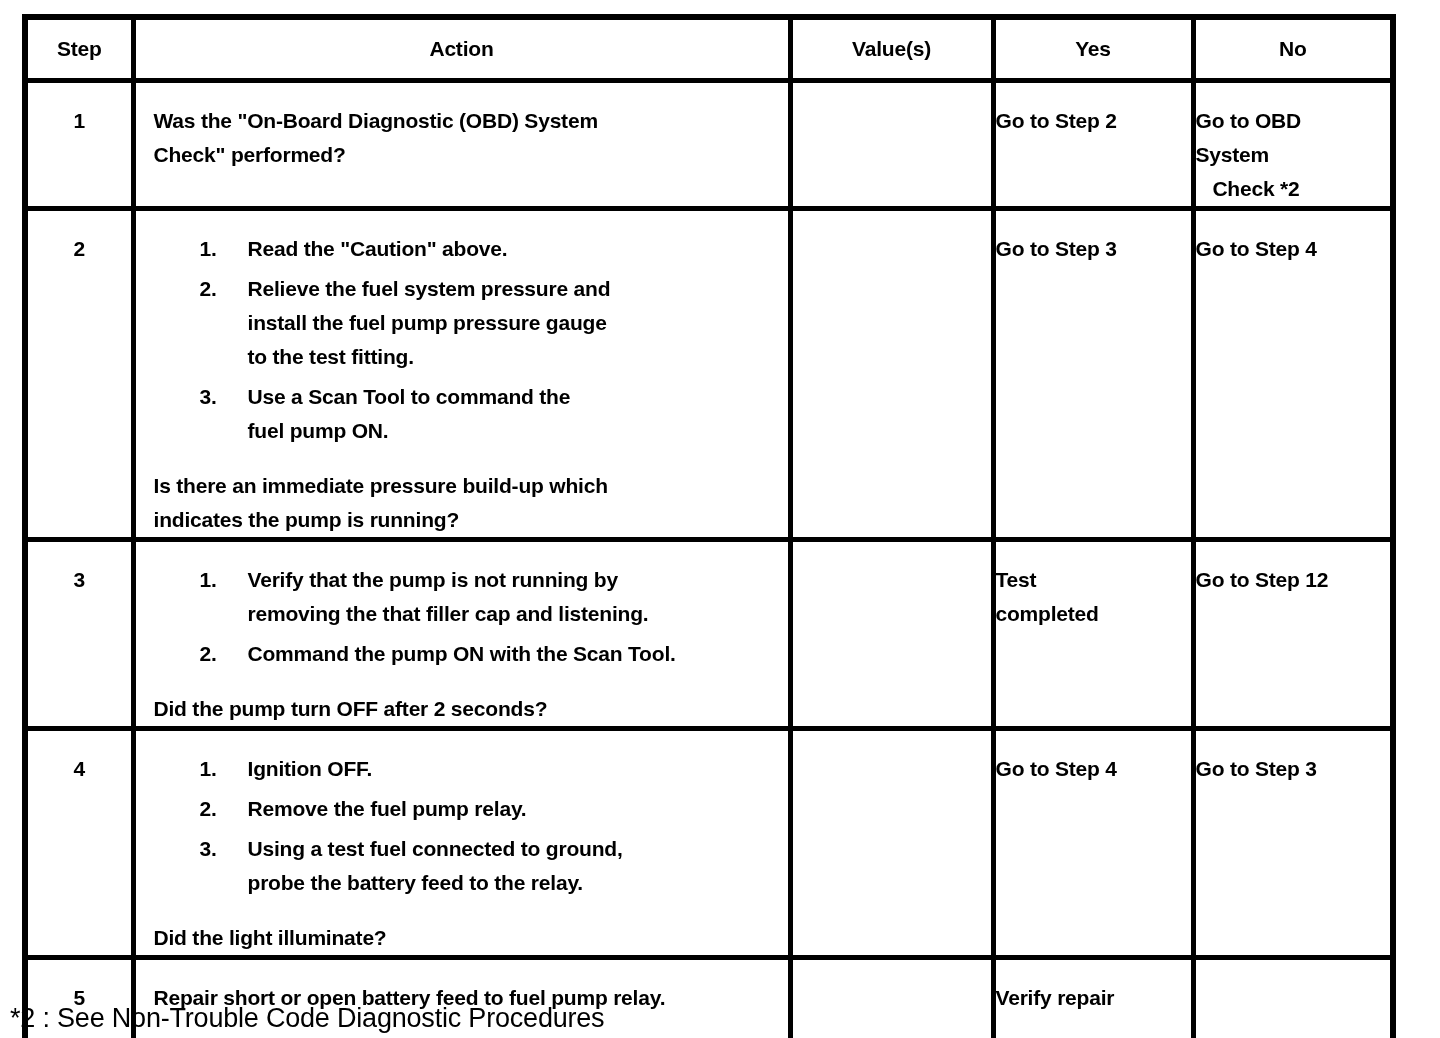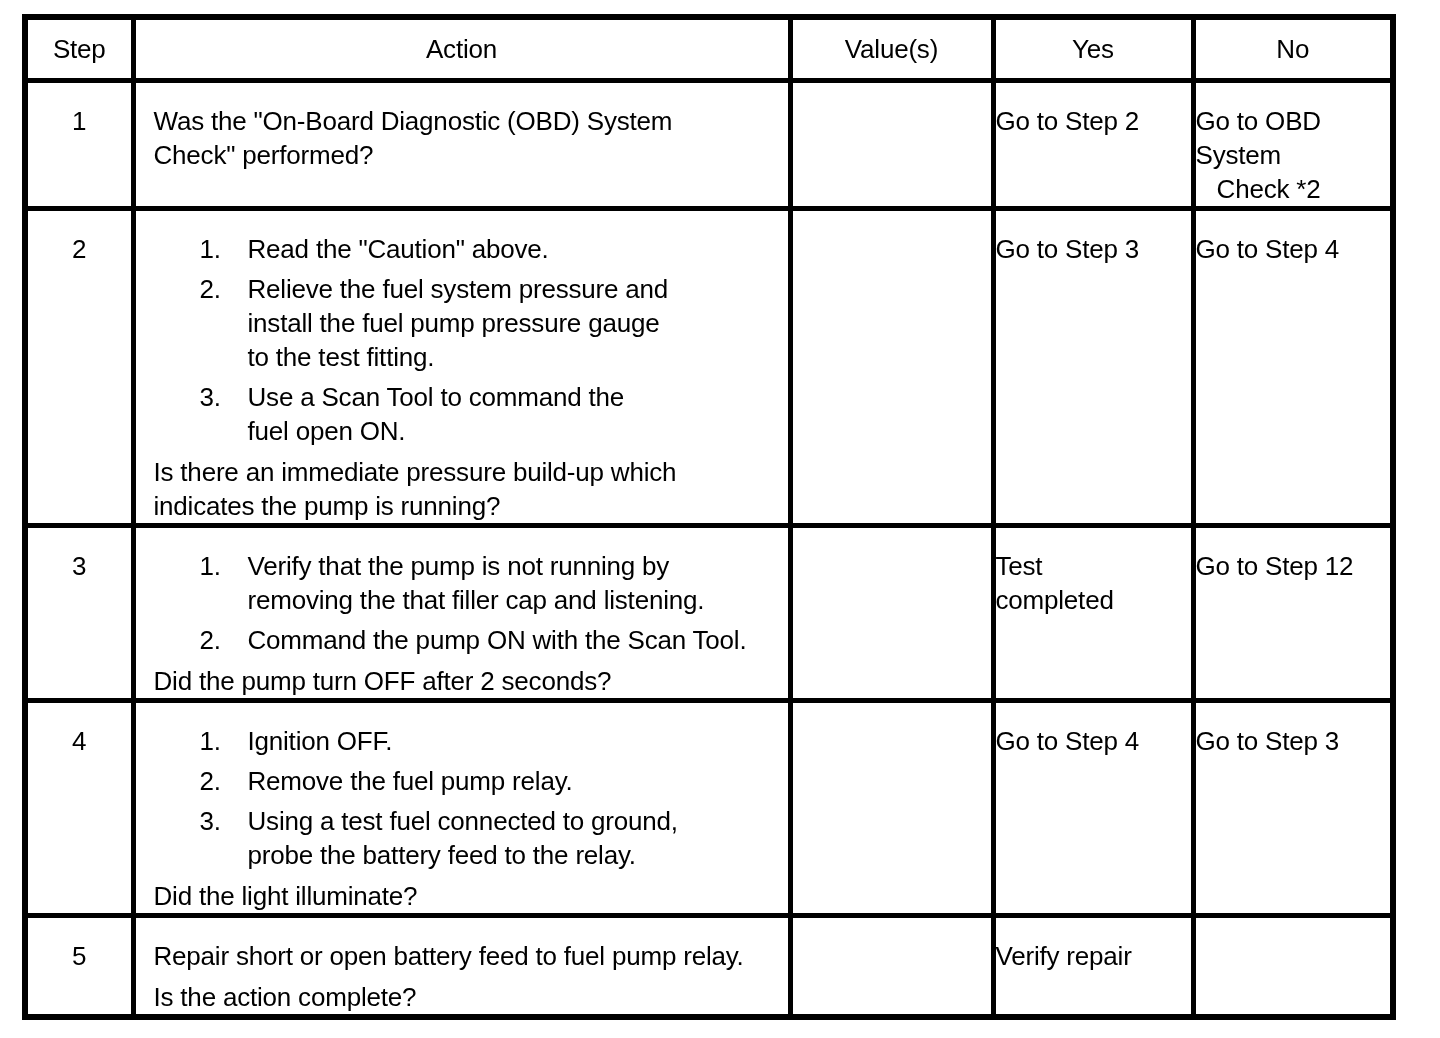--- a/index.html
+++ b/index.html
@@ -10,34 +10,34 @@
     letter-spacing: -0.2px;
     -webkit-font-smoothing: antialiased;
   }
   table.diag {
     position: absolute; left: 22px; top: 14px; width: 1368px;
     border-collapse: collapse; table-layout: fixed;
     border: 6px solid #000;
   }
   .diag th, .diag td {
     border: 5px solid #000; padding: 0;
-    vertical-align: top; font-size: 26px; line-height: 34px; font-weight: normal;
+    vertical-align: top; font-size: 21px; line-height: 34px; font-weight: bold;
     overflow: hidden;
   }
   .diag thead th { height: 58px; vertical-align: middle; text-align: center; white-space: pre; }
   tbody tr:nth-child(1) { height: 123px; }
   tbody tr:nth-child(2) { height: 316px; }
   tbody tr:nth-child(3) { height: 173px; }
   tbody tr:nth-child(4) { height: 210px; }
   tbody tr:nth-child(5) { height: 96px; }
   td.step { text-align: center; padding-top: 21px; }
   td.action { padding: 21px 6px 0 18px; }
   td.mid { text-align: left; padding-top: 21px; white-space: pre; }
   .para { white-space: pre; }
-  .para.post { margin-top: 7px; }
+  .para.post { margin-top: 21px; }
   .olist { }
   .oitem { display: flex; margin-bottom: 6px; }
   .oitem:last-child { margin-bottom: 2px; }
   .onum { flex: 0 0 48px; margin-left: 46px; }
   .otext { white-space: pre; }
   .footnote {
     position: absolute; left: 10px; top: 1002px;
     font-size: 27px; line-height: 33px; white-space: pre;
   }
 </style>
@@ -85,21 +85,21 @@
               </div>
               <div class="oitem">
                 <span class="onum">2.</span>
                 <span class="otext">Relieve the fuel system pressure and
 install the fuel pump pressure gauge
 to the test fitting.</span>
               </div>
               <div class="oitem">
                 <span class="onum">3.</span>
                 <span class="otext">Use a Scan Tool to command the
-fuel open ON.</span>
+fuel pump ON.</span>
               </div>
             </div>
             <div class="para post">Is there an immediate pressure build-up which
 indicates the pump is running?</div>
           </td>
           <td class="mid"></td>
           <td class="mid">Go to Step 3</td>
           <td class="mid">Go to Step 4</td>
         </tr>
         <tr>
@@ -152,13 +152,14 @@
           <td class="action">
             <div class="para">Repair short or open battery feed to fuel pump relay.</div>
             <div class="para post">Is the action complete?</div>
           </td>
           <td class="mid"></td>
           <td class="mid">Verify repair</td>
           <td class="mid"></td>
         </tr>
       </tbody>
   </table>
+  <div class="footnote">*2 : See Non-Trouble Code Diagnostic Procedures</div>
 </div>
 
 </body></html>

